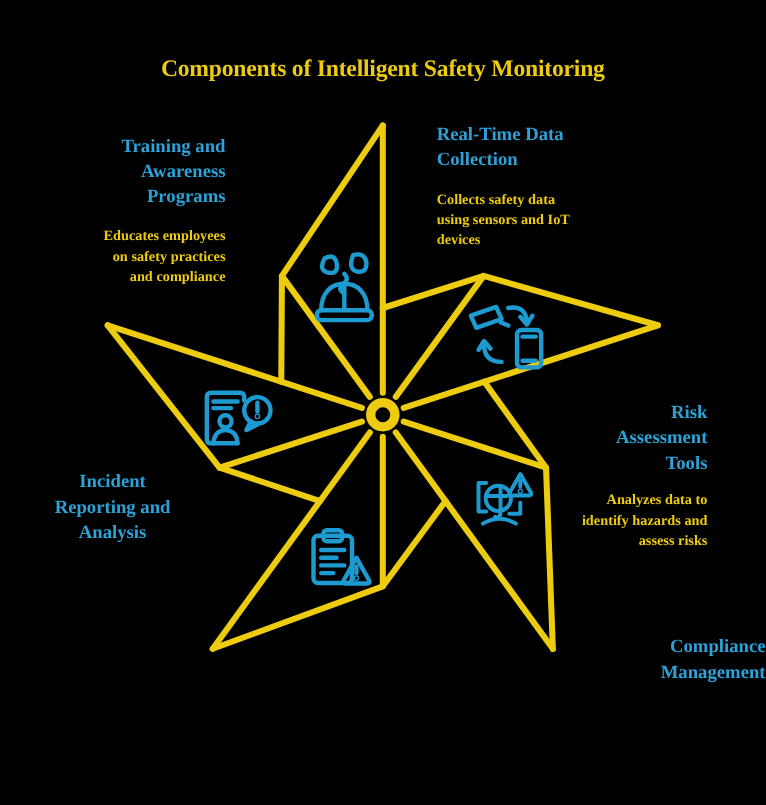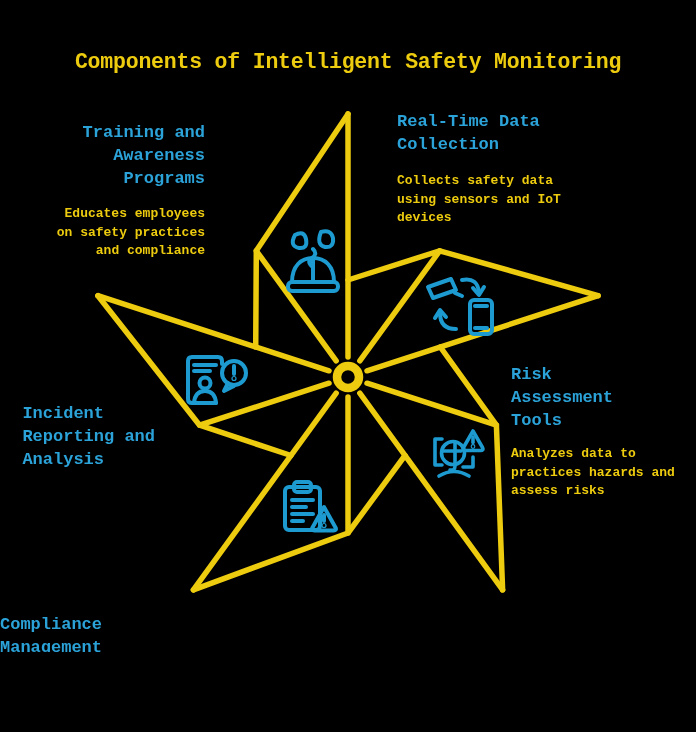--- a/index.html
+++ b/index.html
@@ -5,21 +5,21 @@
   :root{
     --c-yellow:#EDCB0E;
     --c-blue:#2BA3D9;
     --c-icon-blue:#1D9BD1;
     --c-bg:#000000;
   }
   html,body{margin:0;padding:0;background:#000;}
   .stage{
     position:relative;width:696px;height:652px;overflow:hidden;
     background:var(--c-bg);
-    font-family:Liberation Mono, monospace;
+    font-family:Liberation Serif, serif;
   }
   .title{
     position:absolute;top:50px;left:0;right:0;text-align:center;
     font-size:21.5px;font-weight:800;letter-spacing:-0.2px;
     color:var(--c-yellow);
   }
   .pinwheel-svg{position:absolute;left:0;top:0;color:var(--c-yellow);}
   .pinwheel-svg path,.pinwheel-svg line{
     stroke:currentColor;stroke-width:5.5;fill:none;
     stroke-linecap:round;stroke-linejoin:round;
@@ -31,25 +31,25 @@
     color:var(--c-blue);white-space:pre-line;
   }
   .section p{
     margin:0;font-size:13px;line-height:18.5px;font-weight:700;
     color:var(--c-yellow);white-space:pre-line;
   }
   .sec-training{top:121px;right:491px;text-align:right;}
   .sec-training p{margin-top:15px;}
   .sec-realtime{top:110px;left:397px;text-align:left;}
   .sec-realtime p{margin-top:16px;}
-  .sec-risk{top:363px;left:511px;text-align:left;}
+  .sec-risk{top:363px;left:529px;text-align:right;}
   .sec-risk p{margin-top:13px;}
-  .sec-compliance{top:576px;left:0;right:0;text-align:left;margin-top:37px;}
+  .sec-compliance{top:576px;left:0;right:0;text-align:right;}
   .sec-compliance p{margin-top:13px;}
-  .sec-incident{top:402px;right:541px;text-align:left;}
+  .sec-incident{top:426px;right:541px;text-align:center;}
   .sec-incident p{margin-top:13px;}
   .icon{position:absolute;color:var(--c-icon-blue);}
   .icon path,.icon rect,.icon circle,.icon line{
     stroke:currentColor;fill:none;stroke-linecap:round;stroke-linejoin:round;
   }
 </style>
 </head>
 <body>
 
 <div class="stage">
@@ -157,21 +157,21 @@
     <p>Collects safety data
 using sensors and IoT
 devices</p>
   </div>
 
   <div class="section sec-risk">
     <h2>Risk
 Assessment
 Tools</h2>
     <p>Analyzes data to
-practices hazards and
+identify hazards and
 assess risks</p>
   </div>
 
   <div class="section sec-compliance">
     <h2>Compliance
 Management</h2>
   </div>
 
   <div class="section sec-incident">
     <h2>Incident

